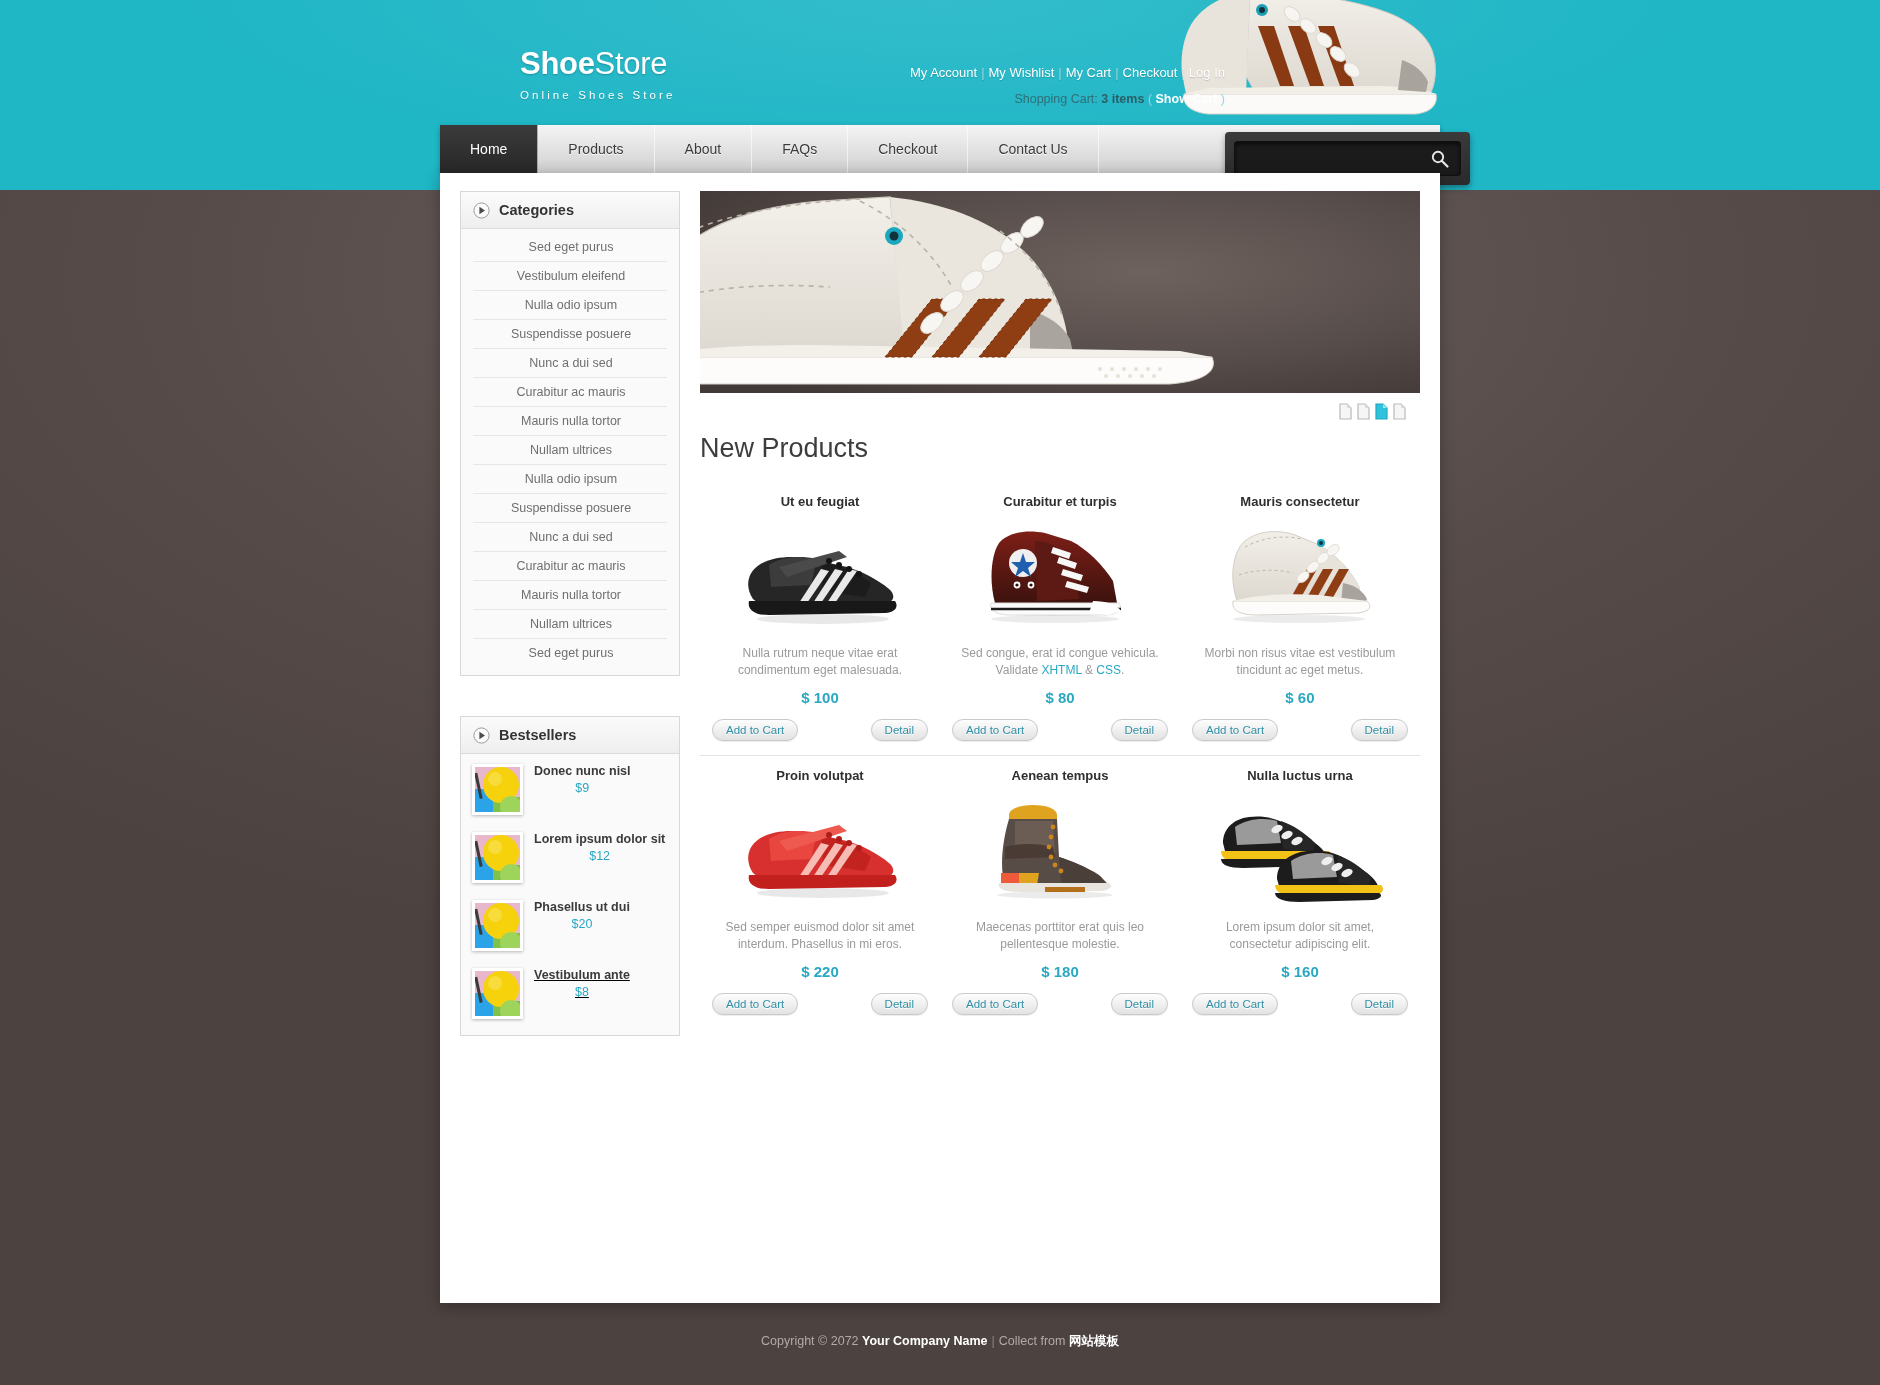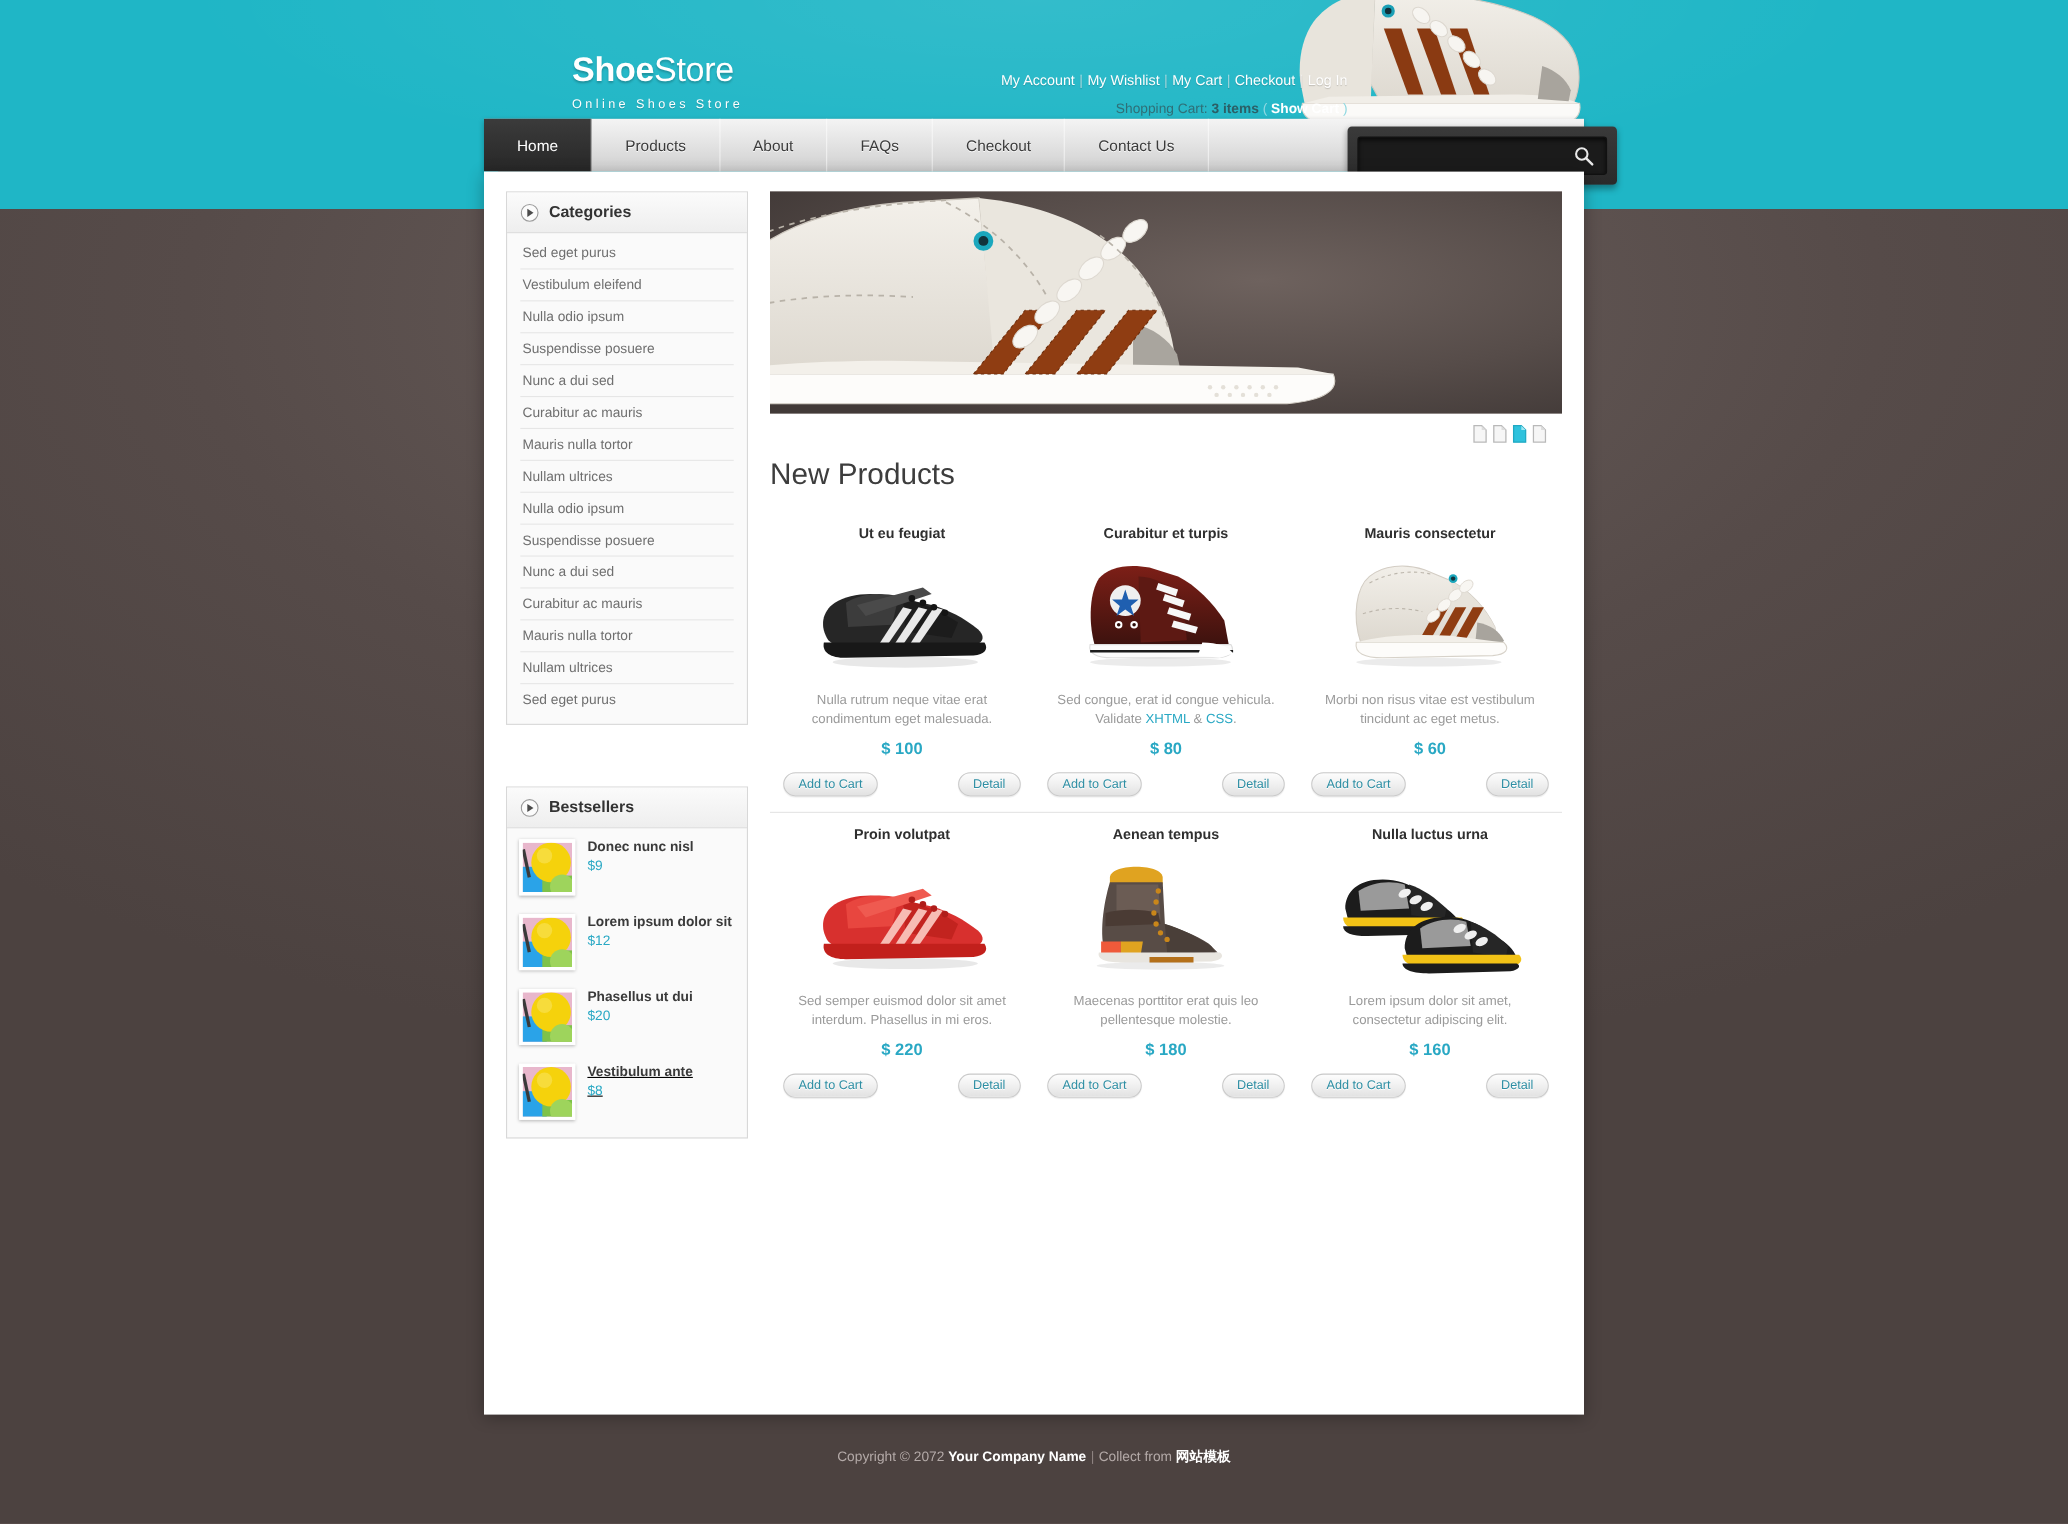--- a/index.html
+++ b/index.html
@@ -26,21 +26,21 @@
     background: radial-gradient(ellipse 1100px 240px at 50% 0%, rgba(255,255,255,.09), rgba(0,0,0,0) 70%);
   }
 
   
   .shell {
     position: absolute; left: 50%; top: 0; transform: translateX(-50%);
     width: 1000px; height: 1385px;
   }
 
   
-  .header { position: relative; height: 108px; }
+  .header { position: relative; height: 125px; }
   .logo { position: absolute; left: 80px; top: 48px; }
   .logo-main {
     font-size: 31px; line-height: 1; color: #ffffff; letter-spacing: -.3px;
     text-shadow: 0 1px 2px rgba(0,0,0,.22);
   }
   .logo-main b { font-weight: bold; }
   .logo-main span { font-weight: normal; }
   .logo-sub {
     margin-top: 10px; font-size: 11.5px; letter-spacing: 3.1px;
     color: #ffffff; text-shadow: 0 1px 1px rgba(0,0,0,.18);
@@ -118,21 +118,22 @@
     background: #ffffff;
     box-shadow: 0 3px 14px rgba(0,0,0,.3);
     padding: 18px 20px 34px 20px;
     display: flex; gap: 20px;
   }
 
   
   .sidebar { width: 220px; flex: 0 0 220px; }
   .box {
     border: 1px solid #d8d8d8; background: #fafafa;
-    margin-bottom: 56px;
+    margin-bottom: 40px;
+    text-align: center;
   }
   .box-head {
     height: 37px; display: flex; align-items: center; gap: 9px; padding: 0 12px;
     background: linear-gradient(180deg,#fbfbfb,#eeeeee);
     border-bottom: 1px solid #dcdcdc;
   }
   .box-head .ttl { font-size: 14.5px; font-weight: bold; color: #333; }
   .play-icon { width: 17px; height: 17px; flex: 0 0 17px; }
 
   .cat-list { list-style: none; padding: 4px 12px 8px 12px; }

